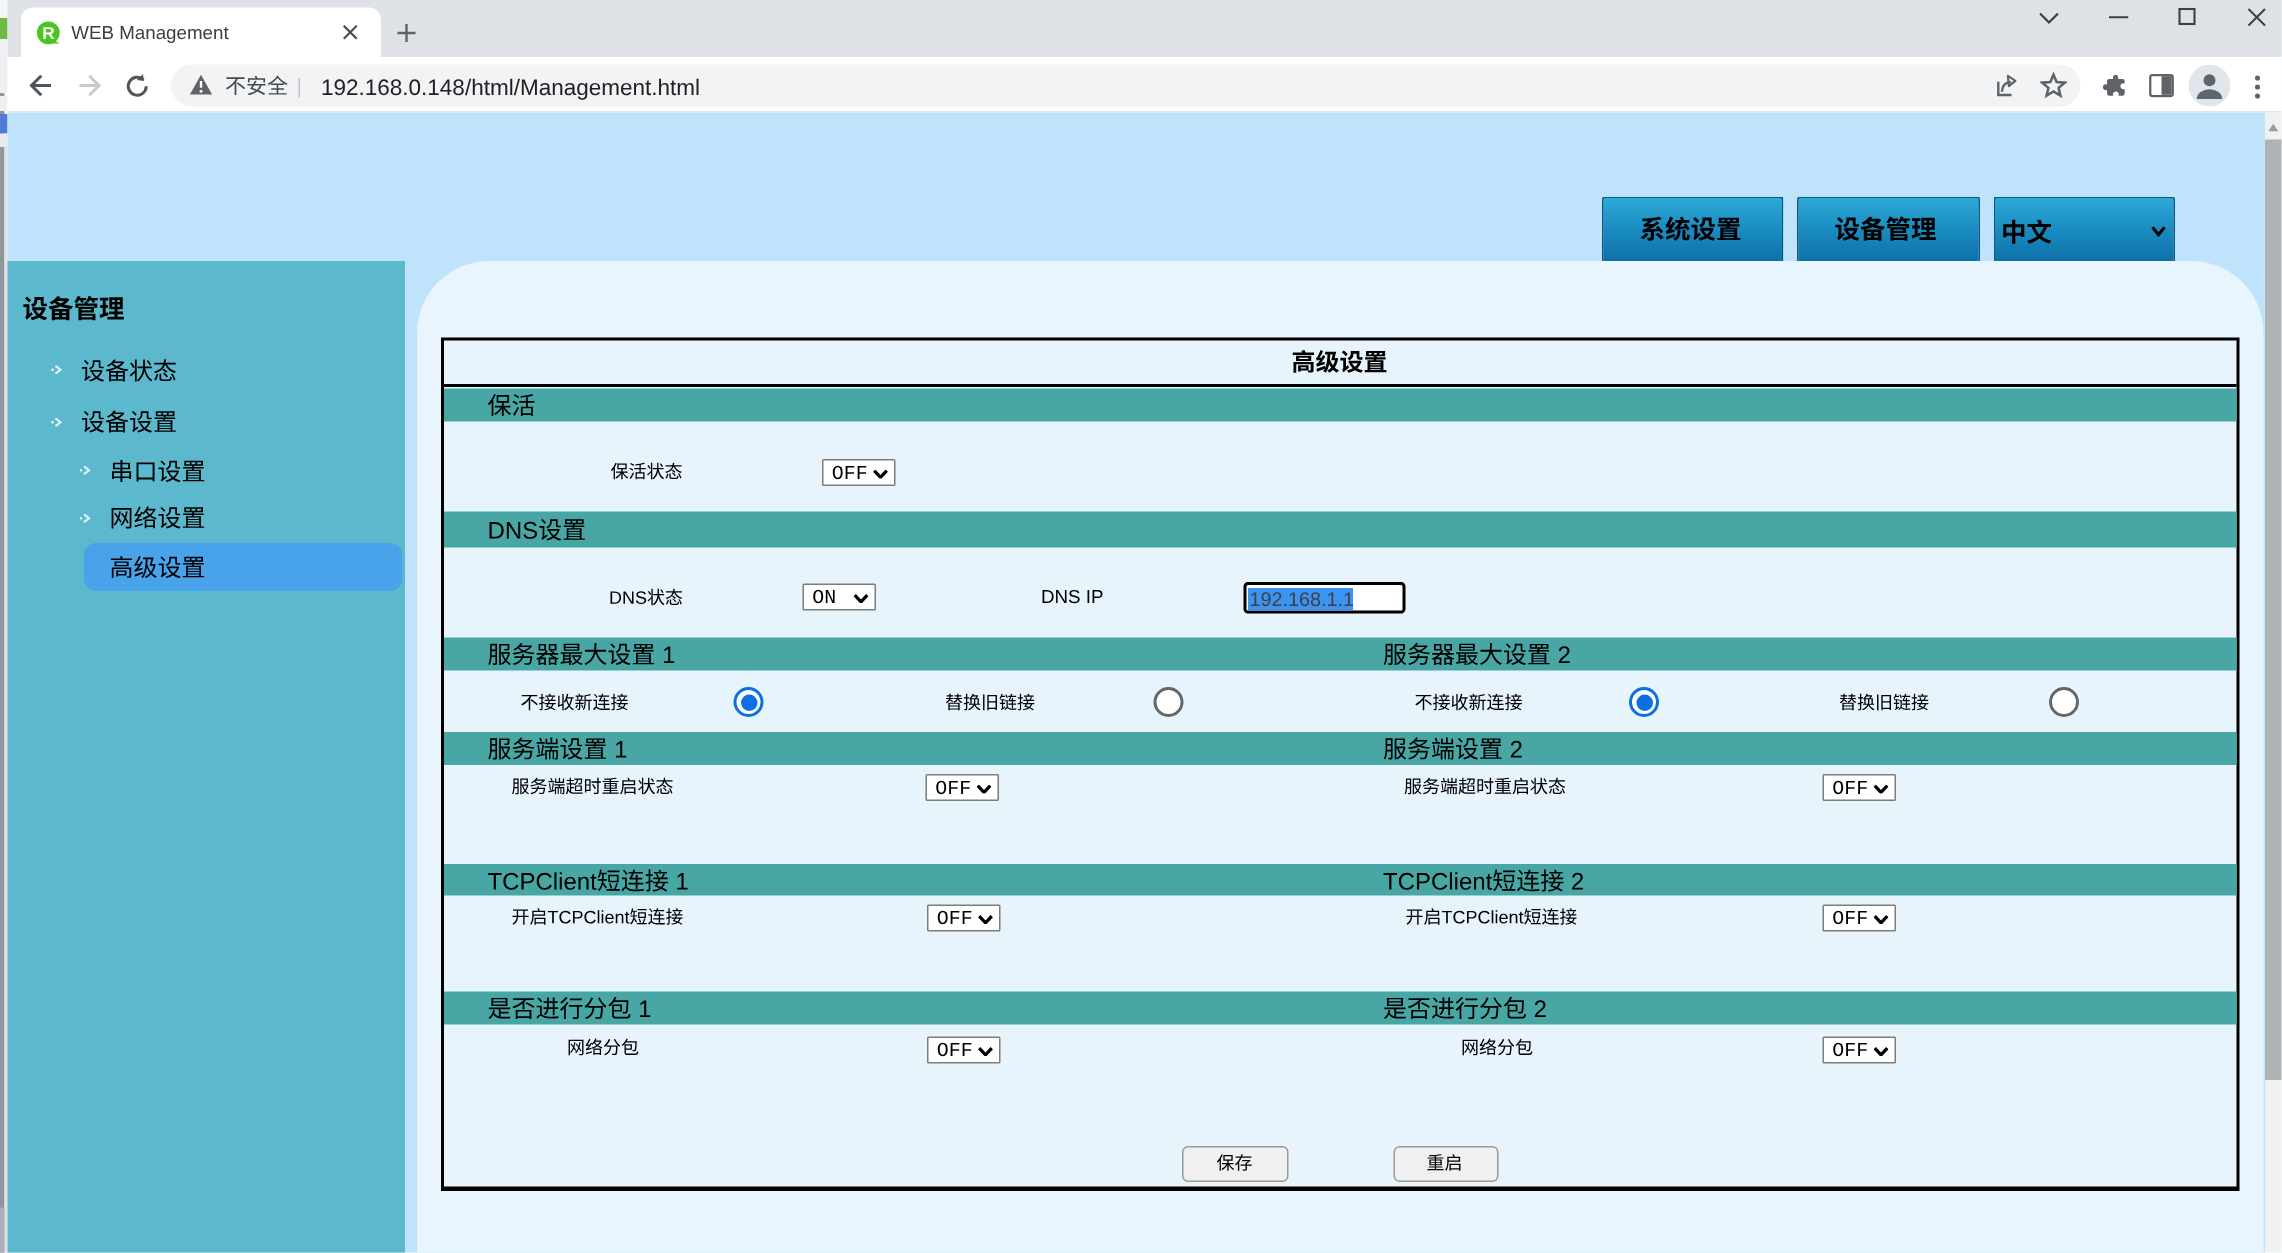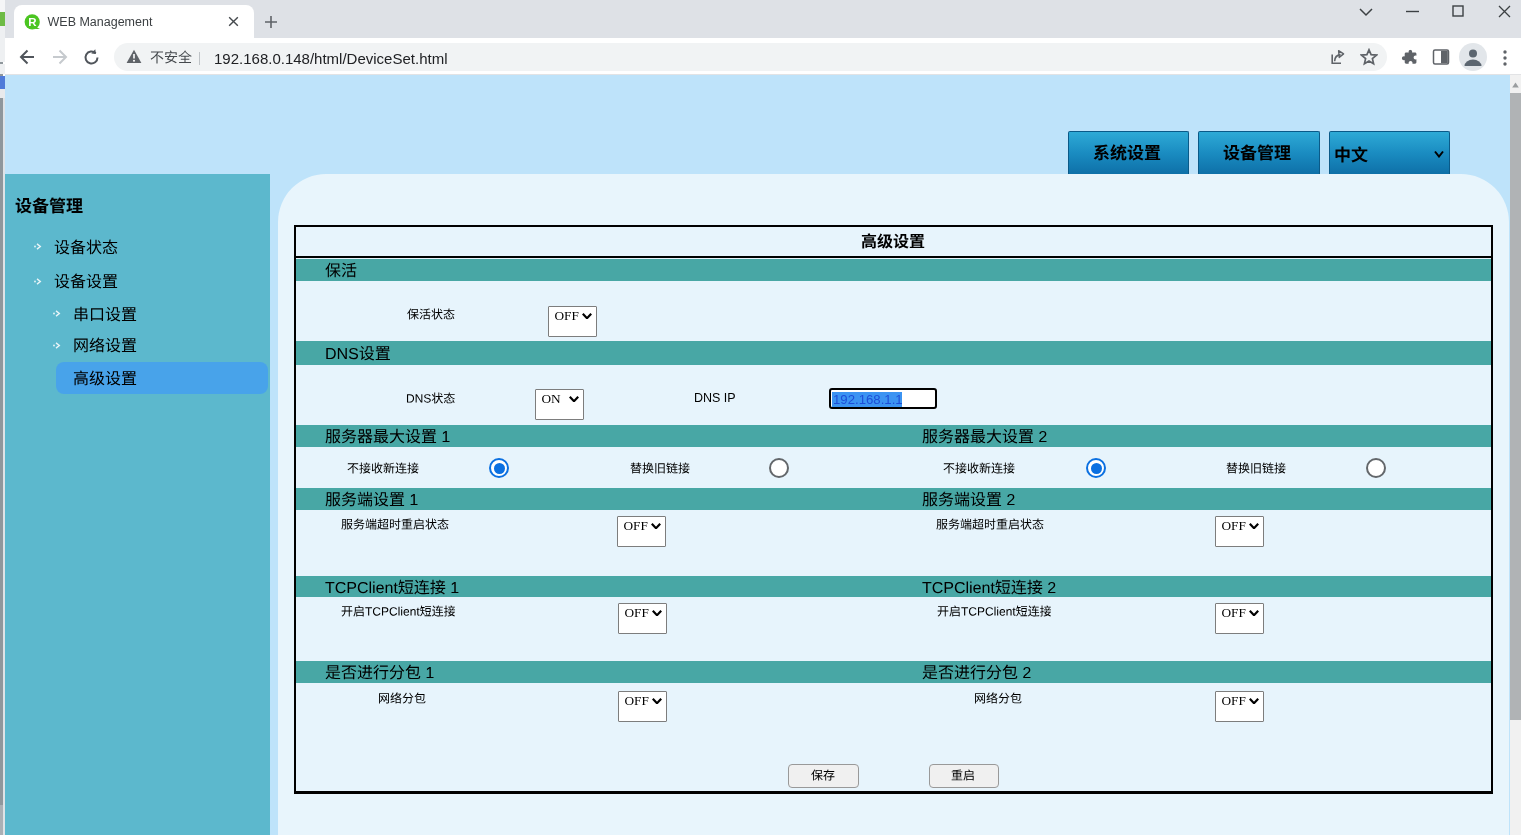--- a/index.html
+++ b/index.html
@@ -1,18 +1,18 @@
 <!DOCTYPE html>
 <html><head><meta charset="utf-8">
 <style>
 html,body{margin:0;padding:0;width:1521px;height:835px;overflow:hidden;background:#fff}
 .abs{position:absolute}
 .lib{font-family:Liberation Sans, sans-serif;white-space:pre}
-.sel{width:49px;height:31px;background:#fff;border:1px solid #7d7d7d;border-radius:1px;box-sizing:border-box;
-font-family:Liberation Serif, serif;font-size:13.3px;color:#000;line-height:17px;padding-left:5.5px}
+.sel{width:49px;height:18px;background:#fff;border:1px solid #7d7d7d;border-radius:1px;box-sizing:border-box;
+font-family:Liberation Mono, monospace;font-size:13.3px;color:#000;line-height:17px;padding-left:5.5px}
 .sel .chev{position:absolute;right:4px;top:6.2px}
 svg{display:block}
 .abs svg{display:block}
 </style></head>
 <body>
 <svg width="0" height="0" style="position:absolute">
 <defs>
 <path id="g4e0d" d="M559 -478C678 -398 828 -280 899 -203L960 -261C885 -338 733 -450 615 -526ZM69 -770V-693H514C415 -522 243 -353 44 -255C60 -238 83 -208 95 -189C234 -262 358 -365 459 -481V78H540V-584C566 -619 589 -656 610 -693H931V-770Z"></path>
 <path id="g4e32" d="M457 -299V-153H182V-299ZM144 -724V-452H457V-369H105V-43H182V-86H457V79H537V-86H820V-45H900V-369H537V-452H855V-724H537V-840H457V-724ZM537 -299H820V-153H537ZM220 -657H457V-519H220ZM537 -657H775V-519H537Z"></path>
 <path id="g4fdd" d="M452 -726H824V-542H452ZM380 -793V-474H598V-350H306V-281H554C486 -175 380 -74 277 -23C294 -9 317 18 329 36C427 -21 528 -121 598 -232V80H673V-235C740 -125 836 -20 928 38C941 19 964 -7 981 -22C884 -74 782 -175 718 -281H954V-350H673V-474H899V-793ZM277 -837C219 -686 123 -537 23 -441C36 -424 58 -384 65 -367C102 -404 138 -448 173 -496V77H245V-607C284 -673 319 -744 347 -815Z"></path>
@@ -158,21 +158,21 @@
     </svg>
   </div>
 <div class="abs" style="left:150.0px;top:49.5px">
     <svg width="42.0" height="14.0" viewBox="0 -880 3000 1000" fill="#45494d">
       <use href="#g4e0d" x="0"></use>
       <use href="#g5b89" x="1000"></use>
       <use href="#g5168" x="2000"></use>
     </svg>
   </div>
 <div class="abs" style="left:199px;top:52px;width:1px;height:13px;background:#bfc3c7"></div>
-<div class="abs lib" style="left:214px;top:49.5px;font-size:15px;color:#202124">192.168.0.148/html/DeviceSet.html</div>
+<div class="abs lib" style="left:214px;top:49.5px;font-size:15px;color:#202124">192.168.0.148/html/Management.html</div>
 <div class="abs" style="left:1329px;top:48px">
     <svg width="18" height="18" viewBox="0 0 18 18">
       <path d="M3.2 6.5 V15.3 H12" stroke="#5f6368" stroke-width="1.6" fill="none"></path>
       <path d="M5.6 13.2 C5.8 9.2 8.2 6.9 11.6 6.6" stroke="#5f6368" stroke-width="1.6" fill="none"></path>
       <path d="M9.6 2.6 L14.6 5.9 L10.2 9.4 Z" stroke="#5f6368" stroke-width="1.4" fill="none" stroke-linejoin="round"></path>
     </svg>
   </div>
 <div class="abs" style="left:1360px;top:48px">
     <svg width="18" height="18" viewBox="0 0 18 18">
       <path d="M9 1.8 L11.1 6.7 L16.5 7.1 L12.4 10.6 L13.6 15.8 L9 13 L4.4 15.8 L5.6 10.6 L1.5 7.1 L6.9 6.7 Z" fill="none" stroke="#5f6368" stroke-width="1.7"></path>
@@ -530,21 +530,21 @@
       <use href="#g72b6" x="2111"></use>
       <use href="#g6001" x="3111"></use>
     </svg>
   </div>
 <div class="abs sel" style="left:535px;top:389px">ON<svg class="chev" width="10" height="6" viewBox="0 0 10 6">
       <path d="M0.8 0.8 L5 5.2 L9.2 0.8" stroke="#000" stroke-width="2.2" fill="none"></path>
     </svg></div>
 <div class="abs lib" style="left:694px;top:391px;font-size:12.5px;color:#000">DNS IP</div>
 <div class="abs" style="left:829px;top:388px;width:108px;height:21px;background:#fff;border:2.5px solid #000;border-radius:3px;box-sizing:border-box"></div>
 <div class="abs" style="left:832px;top:391.5px;width:70px;height:15.5px;background:#3b93f2"></div>
-<div class="abs lib" style="left:833px;top:391.5px;font-size:13.2px;color:#1d4ed8">192.168.1.1</div>
+<div class="abs lib" style="left:833px;top:391.5px;font-size:13.2px;color:#404040">192.168.1.1</div>
 <div class="abs" style="left:347.0px;top:461.5px">
     <svg width="72.0" height="12.0" viewBox="0 -880 6000 1000" fill="#000">
       <use href="#g4e0d" x="0"></use>
       <use href="#g63a5" x="1000"></use>
       <use href="#g6536" x="2000"></use>
       <use href="#g65b0" x="3000"></use>
       <use href="#g8fde" x="4000"></use>
       <use href="#g63a5" x="5000"></use>
     </svg>
   </div>

